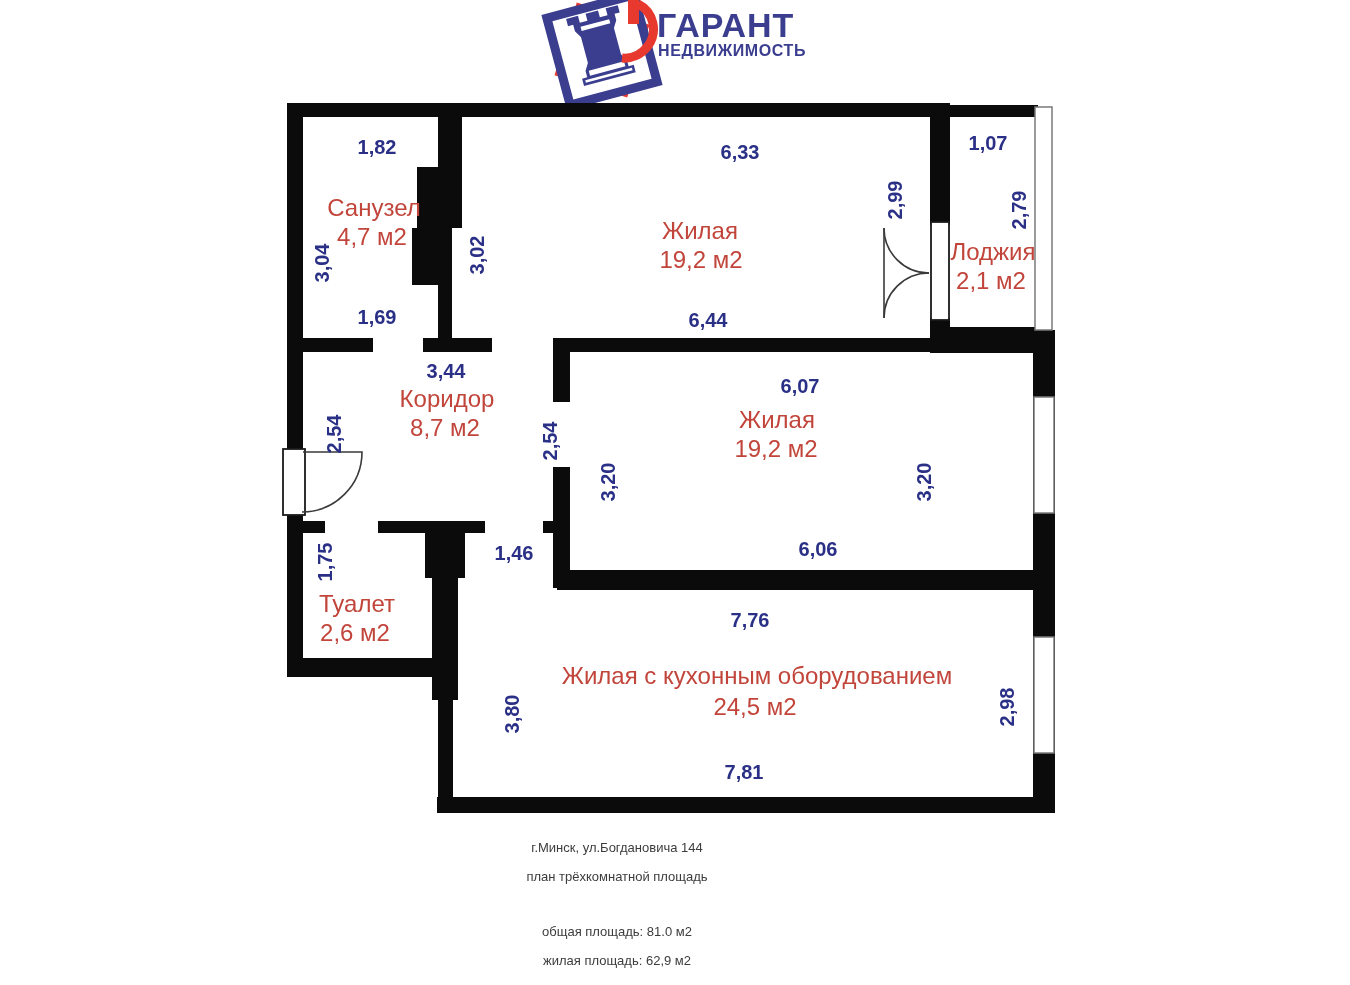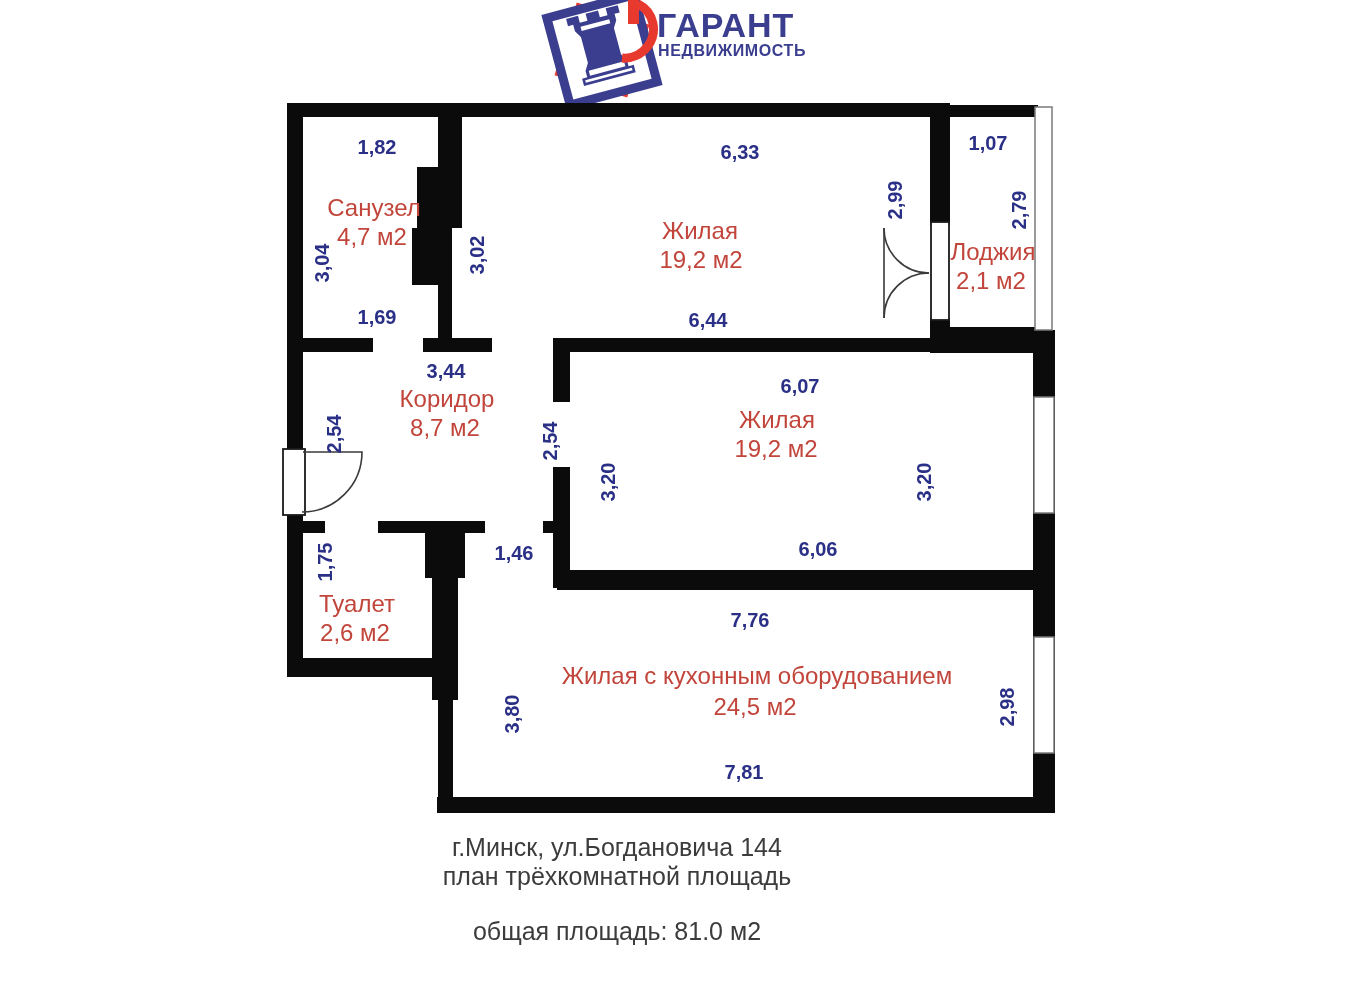--- a/index.html
+++ b/index.html
@@ -10,21 +10,21 @@
   svg text{font-family:"Liberation Sans", sans-serif;}
   .dim{fill:#2b3087;font-size:20px;font-weight:bold;}
   .room{fill:#c2453b;font-size:24px;}
   .logo-title{fill:#3b3e8f;font-size:34px;font-weight:bold;letter-spacing:1px;}
   .logo-sub{fill:#3b3e8f;font-size:16px;font-weight:bold;letter-spacing:0.6px;}
   .win{fill:#ffffff;stroke:#7a7a7a;stroke-width:1.5;}
   .doorframe{fill:#ffffff;stroke:#1a1a1a;stroke-width:1.8;}
   .arc{fill:none;stroke:#3a3a3a;stroke-width:1.6;}
   .footer{
     position:absolute;left:287px;width:660px;text-align:center;
-    color:#3c3c3c;font-size:25px;line-height:29px;
+    color:#3c3c3c;font-size:13px;line-height:29px;
   }
 </style>
 </head>
 <body>
 
 <div class="stage">
 
   <svg width="1350" height="985" viewBox="0 0 1350 985">
 
     <g>
@@ -128,15 +128,16 @@
     </g>
   </svg>
 
   
   <div class="footer" style="top:833px;">
     <div>г.Минск, ул.Богдановича 144</div>
     <div>план трёхкомнатной площадь</div>
   </div>
   <div class="footer" style="top:917px;">
     <div>общая площадь: 81.0 м2</div>
+    <div>жилая площадь: 62,9 м2</div>
   </div>
 
 </div>
 
 </body></html>

